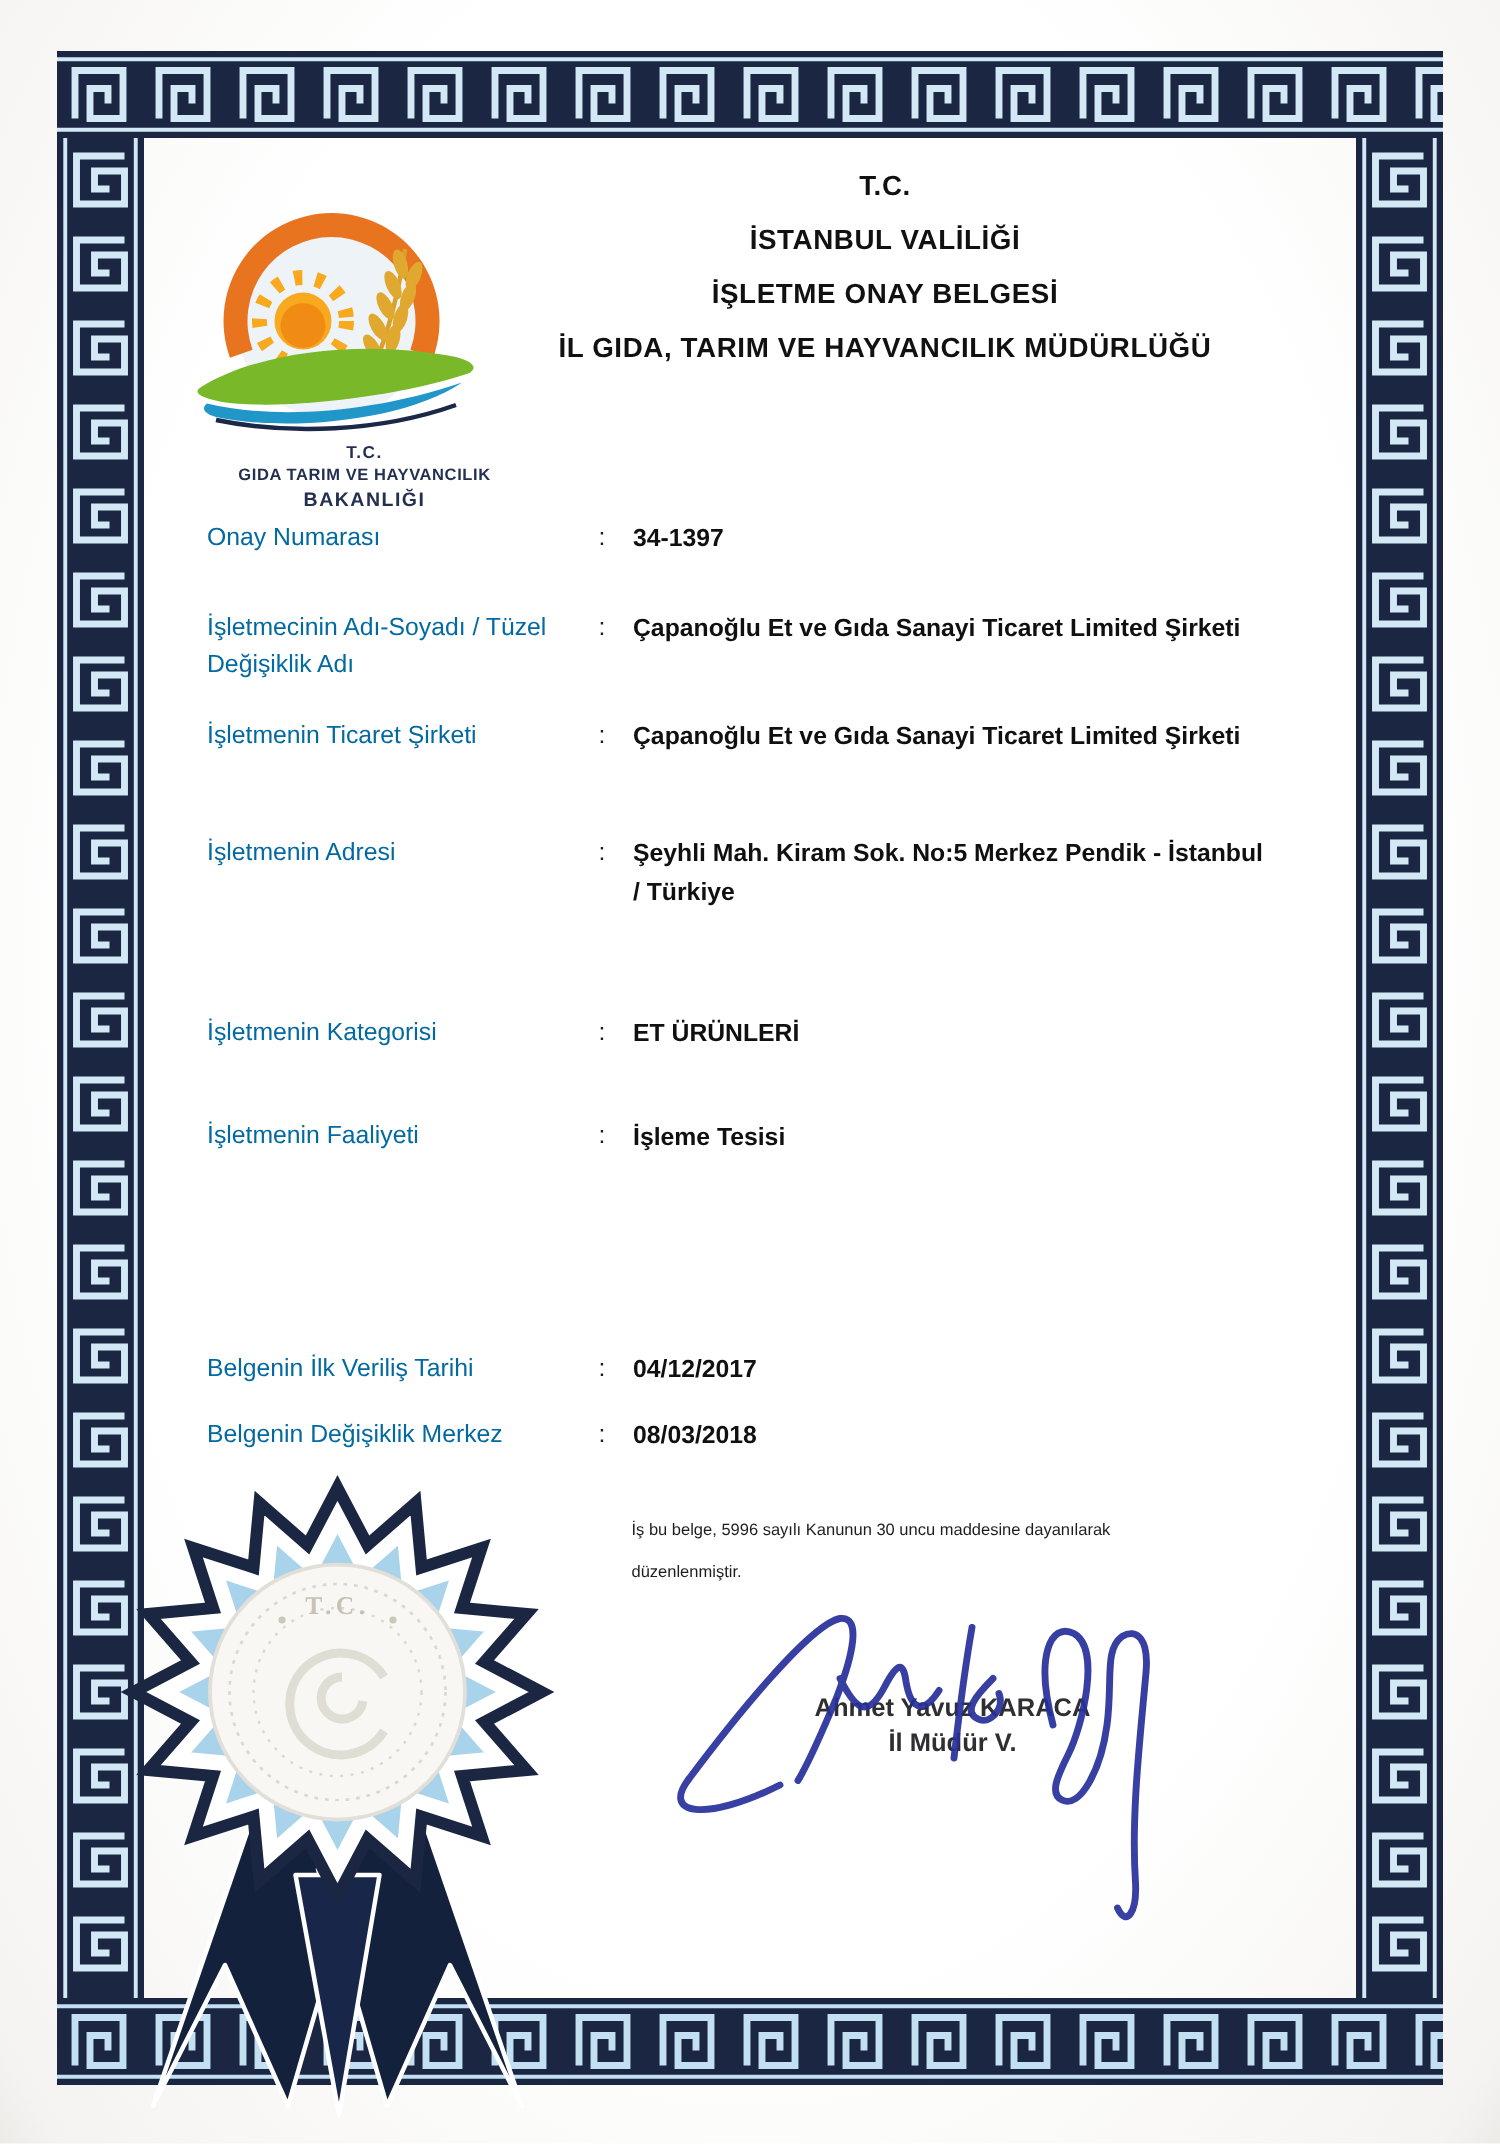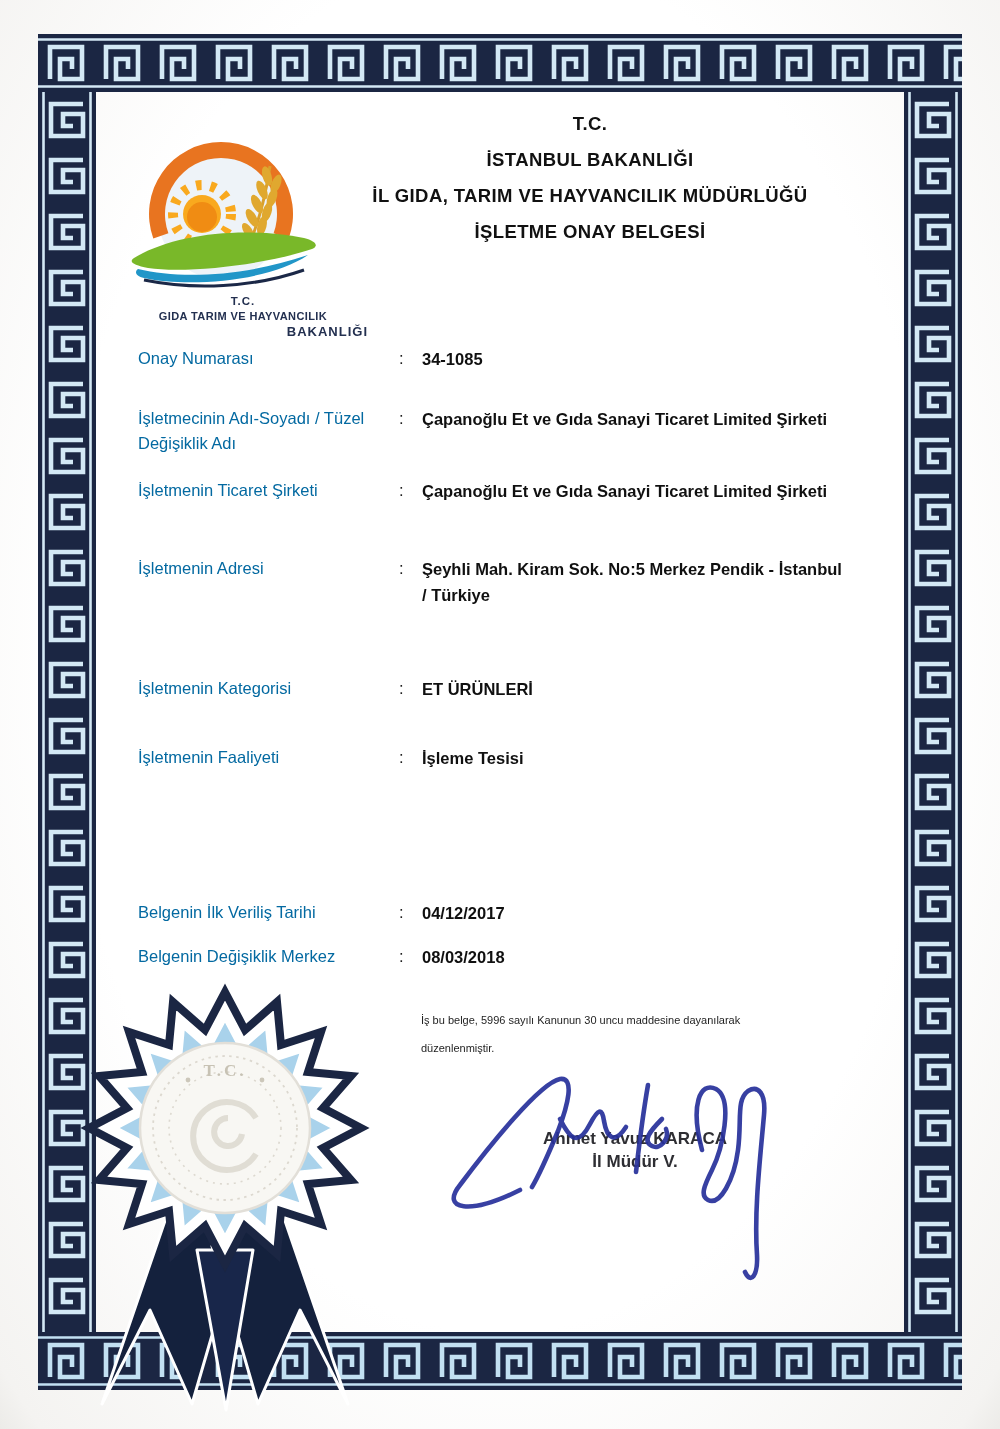--- a/index.html
+++ b/index.html
@@ -15,21 +15,21 @@
   .hdr{
     position:absolute;left:310px;top:106px;width:560px;z-index:2;
     text-align:center;font-weight:bold;font-size:18.5px;line-height:36px;
     color:#111;letter-spacing:.4px;
   }
   
   .logo-wrap{position:absolute;left:118px;top:138px;width:250px;z-index:2;}
   .logo-cap{margin-top:2px;text-align:center;color:#233050;font-weight:bold;line-height:15px;}
   .logo-cap .c1{font-size:11.5px;letter-spacing:1px;}
   .logo-cap .c2{font-size:11px;letter-spacing:.4px;}
-  .logo-cap .c3{font-size:13px;letter-spacing:1px;text-align:right;}
+  .logo-cap .c3{font-size:13px;letter-spacing:1px;}
   
   .row{position:absolute;left:0;top:0;width:1000px;z-index:2;}
   .lbl{position:absolute;left:138px;width:232px;font-size:16.5px;line-height:25px;color:#0369a1;}
   .sep{position:absolute;left:399px;width:14px;font-size:16.5px;line-height:25px;color:#1e1e1e;}
   .val{position:absolute;left:422px;width:424px;font-size:16.5px;line-height:26px;font-weight:bold;color:#101010;}
   
   .legal{
     position:absolute;left:421px;top:1006px;width:384px;z-index:2;
     font-size:11px;line-height:28px;color:#1e1e1e;
   }
@@ -126,29 +126,29 @@
   </svg>
   <div class="logo-cap">
     <div class="c1">T.C.</div>
     <div class="c2">GIDA TARIM VE HAYVANCILIK</div>
     <div class="c3">BAKANLIĞI</div>
   </div>
 </div>
 
 <div class="hdr">
   <div>T.C.</div>
-  <div>İSTANBUL BAKANLIĞI</div>
+  <div>İSTANBUL VALİLİĞİ</div>
+  <div>İŞLETME ONAY BELGESİ</div>
   <div>İL GIDA, TARIM VE HAYVANCILIK MÜDÜRLÜĞÜ</div>
-  <div>İŞLETME ONAY BELGESİ</div>
 </div>
 
 <div class="row" style="top:346px">
   <div class="lbl">Onay Numarası</div>
   <div class="sep">:</div>
-  <div class="val">34-1085</div>
+  <div class="val">34-1397</div>
 </div>
 <div class="row" style="top:406px">
   <div class="lbl">İşletmecinin Adı-Soyadı / Tüzel Değişiklik Adı</div>
   <div class="sep">:</div>
   <div class="val">Çapanoğlu Et ve Gıda Sanayi Ticaret Limited Şirketi</div>
 </div>
 <div class="row" style="top:478px">
   <div class="lbl">İşletmenin Ticaret Şirketi</div>
   <div class="sep">:</div>
   <div class="val">Çapanoğlu Et ve Gıda Sanayi Ticaret Limited Şirketi</div>

